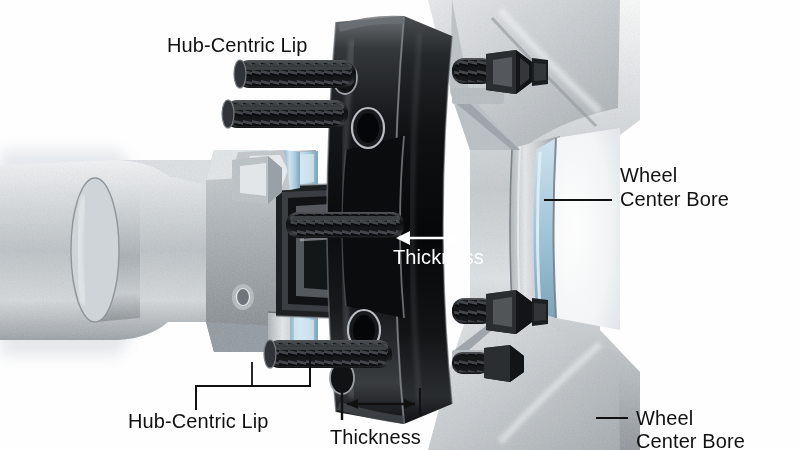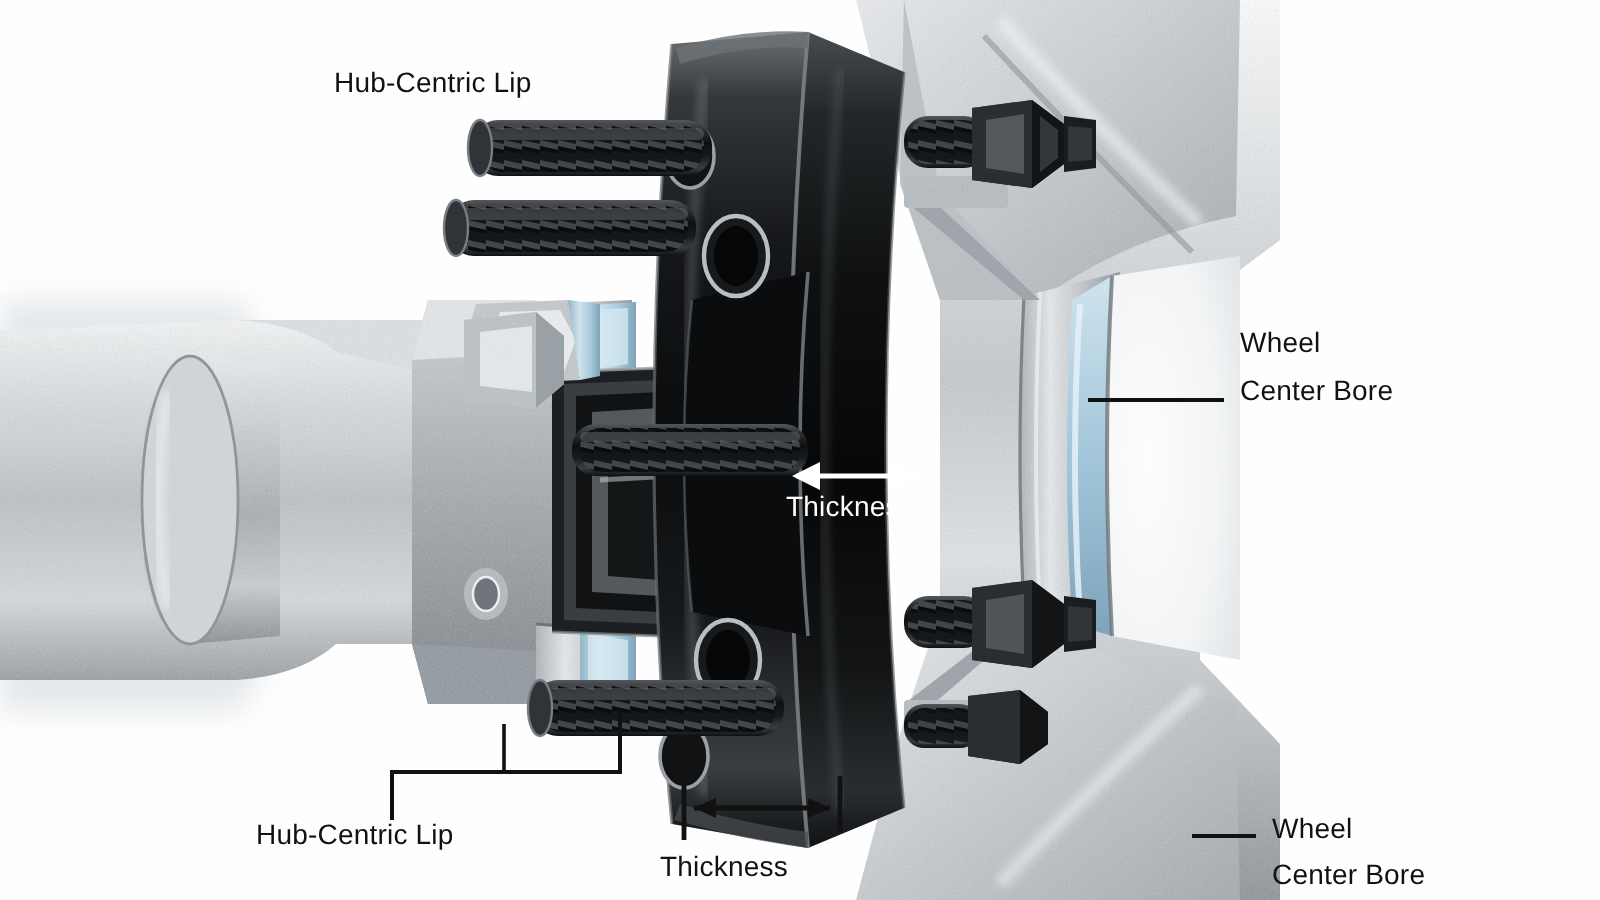--- a/index.html
+++ b/index.html
@@ -11,21 +11,21 @@
     width: 800px; height: 450px;
     background: #fefefe;
     overflow: hidden;
     font-family: "Liberation Sans", sans-serif;
   }
   #art { position: absolute; inset: 0; }
   .lbl {
     position: absolute;
     font-family: "Liberation Sans", sans-serif;
     color: #111111;
-    font-size: 14px;
+    font-size: 20px;
     line-height: 1.28;
     white-space: pre;
     letter-spacing: .1px;
   }
   .lbl.white { color: #ffffff; }
 </style>
 </head>
 <body>
 
 <div id="stage">

